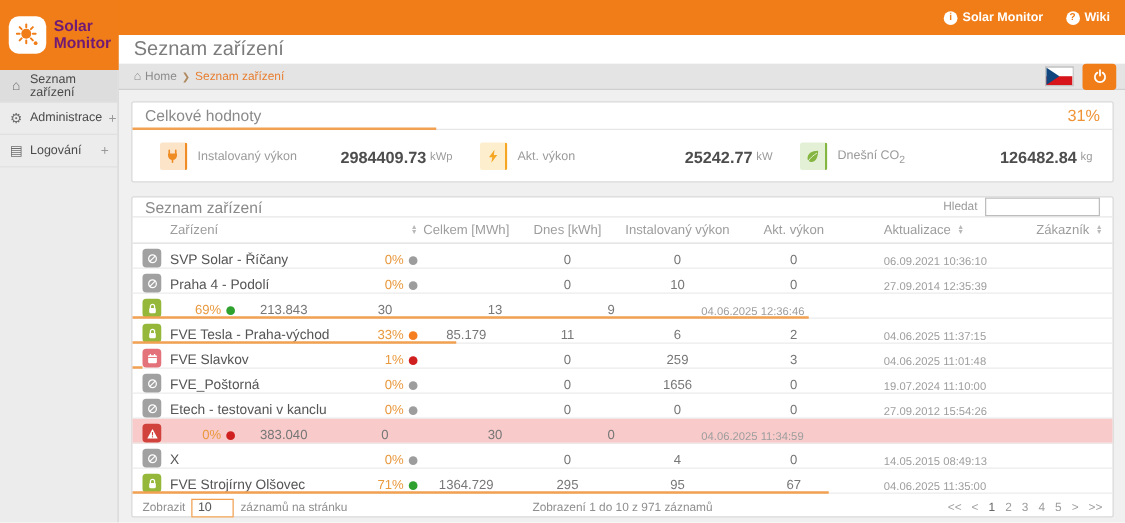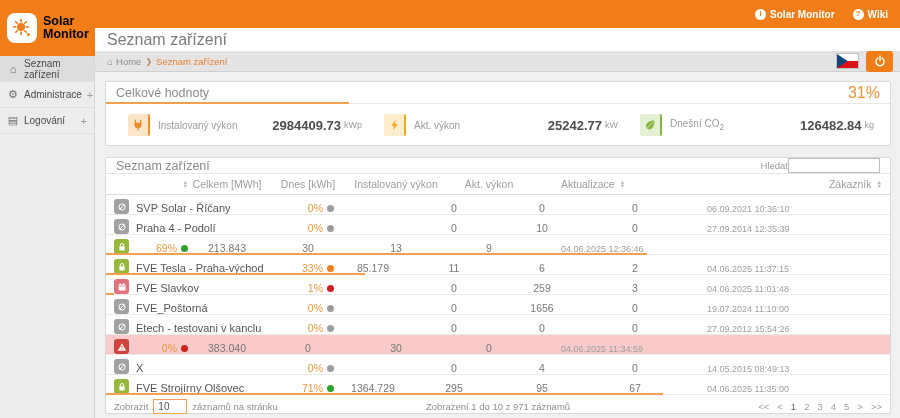--- a/index.html
+++ b/index.html
@@ -8,21 +8,21 @@
 
   
   .topbar{position:absolute;top:0;left:0;right:0;height:28px;background:#f07d17}
   .topbar-links{position:absolute;right:12px;top:0;height:28px;display:flex;align-items:center;gap:18px}
   .tb-link{color:#fff;font-size:10px;font-weight:bold;display:flex;align-items:center;gap:4px;cursor:pointer}
   .tb-circle{width:11px;height:11px;border-radius:50%;background:#fff;color:#f07d17;font-size:8px;font-weight:bold;display:flex;align-items:center;justify-content:center;line-height:1}
 
   
   .logo-block{position:absolute;top:0;left:0;width:95px;height:56px;background:#f07d17;display:flex;align-items:center;gap:6px;padding-left:7px;z-index:3}
   .logo-mark{width:30px;height:30px;background:#fff;border-radius:8px;display:flex;align-items:center;justify-content:center;flex:none}
-  .logo-text{color:#000000;font-weight:bold;font-size:12.5px;line-height:13px}
+  .logo-text{color:#701a75;font-weight:bold;font-size:12.5px;line-height:13px}
 
   
   .sidebar{position:absolute;top:56px;left:0;width:95px;bottom:0;background:#ececec;border-right:1px solid #d6d6d6}
   .side-item{height:26px;display:flex;align-items:center;gap:5px;padding:0 7px;font-size:10px;color:#4a4a4a;border-bottom:1px solid #e0e0e0;cursor:pointer}
   .side-item.active{background:#dddddd}
   .side-icon{color:#6f6f6f;font-size:11px;width:12px;text-align:center;flex:none}
   .side-plus{margin-left:auto;color:#999;font-size:11px}
 
   
   .main{position:absolute;left:95px;top:28px;right:0;bottom:0;display:flex;flex-direction:column}
@@ -34,38 +34,38 @@
   .crumb-current{color:#e87e2f}
   .flag{margin-left:auto;width:21px;height:14px;flex:none;box-shadow:0 0 0 1px rgba(0,0,0,.15);cursor:pointer}
   .power-btn{width:27px;height:21px;background:#f07d17;border-radius:3px;margin-left:8px;display:flex;align-items:center;justify-content:center;cursor:pointer;flex:none}
 
   .content{flex:1;padding:9px 9px 4px 10px;display:flex;flex-direction:column;gap:11px;min-height:0}
 
   .panel{background:#fff;border:1px solid #d9d9d9;border-radius:2px}
   .panel-head{height:22px;position:relative;border-bottom:1px solid #e7e7e7;display:flex;align-items:center;padding:0 10px;justify-content:space-between}
   .panel-title{font-size:12.5px;color:#8a8a8a}
   .head-progress{position:absolute;left:0;bottom:-1px;height:2px;background:#f2a152}
-  .head-pct{font-size:16px;color:#ef9335}
+  .head-pct{font-size:13px;color:#ef9335}
 
   
   .stats{display:flex;padding:10px 8px 9px}
   .stat{flex:1;display:flex;align-items:center;padding:0 8px 0 14px}
   .stat-ico{width:22px;height:22px;border-radius:2px;display:flex;align-items:center;justify-content:center;border-right:2px solid;flex:none}
   .ico-plug{background:#fce4c9;border-color:#ef8c24}
   .ico-bolt{background:#fdeecd;border-color:#f5a623}
   .ico-chart{background:#d9eaf7;border-color:#5b9bd5}
   .ico-leaf{background:#e4f0d5;border-color:#84b541}
   .stat-label{font-size:10px;color:#9b9b9b;margin-left:8px}
   .stat-spacer{flex:1}
   .stat-value{font-size:13px;color:#4d4d4d;font-weight:bold;white-space:nowrap}
   .stat-unit{font-size:9px;color:#9b9b9b;margin-left:3px}
 
   
   .panel.table-panel{flex:1;display:flex;flex-direction:column;min-height:0}
-  .search-wrap{display:flex;align-items:center;}
+  .search-wrap{display:flex;align-items:center;gap:6px}
   .search-label{font-size:9.5px;color:#9a9a9a}
   .search-input{width:92px;height:15px;border:1px solid #bdbdbd;font-size:10px;padding:0 3px;outline:none}
 
   .thead{display:flex;height:21px;align-items:center;font-size:10.5px;color:#9d9d9d;border-bottom:1px solid #dedede;padding:0 8px;flex:none}
   .drow{display:flex;height:20px;align-items:flex-end;border-bottom:1px solid #ececec;position:relative;padding:0 8px;font-size:10.5px;color:#777;cursor:pointer}
   .drow.hl{background:#f8caca}
   .rowbar{position:absolute;left:0;bottom:-1px;height:2px;background:#f2a152;z-index:1}
 
   .c-icon{width:22px;flex:none}
   .c-name{width:146px;flex:none;color:#555;font-size:11px;white-space:nowrap;overflow:hidden}
@@ -230,20 +230,21 @@
       <div class="panel-head">
         <span class="panel-title">Seznam zařízení</span>
         <span class="search-wrap">
           <span class="search-label">Hledat</span>
           <input class="search-input" type="text" value="" style="">
         </span>
       </div>
 
       <div class="thead">
         <span class="c-icon"></span>
+        <span class="c-name">Zařízení</span>
         <span class="c-pct">
             <span class="sort">
               <span>▲</span>
               <span>▼</span>
             </span>
           </span>
         <span class="c-celkem">Celkem [MWh]</span>
         <span class="c-dnes">Dnes [kWh]</span>
         <span class="c-inst">Instalovaný výkon</span>
         <span class="c-akt">Akt. výkon</span>

